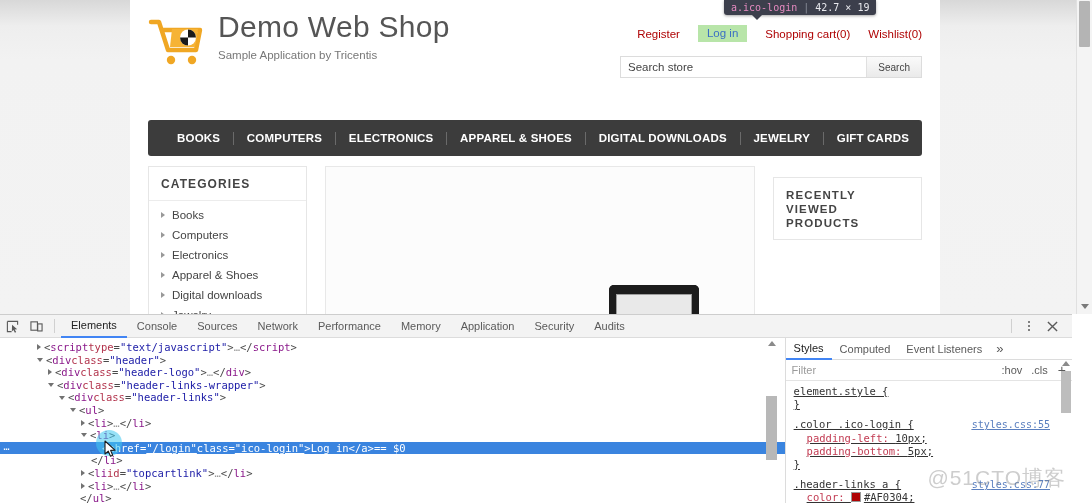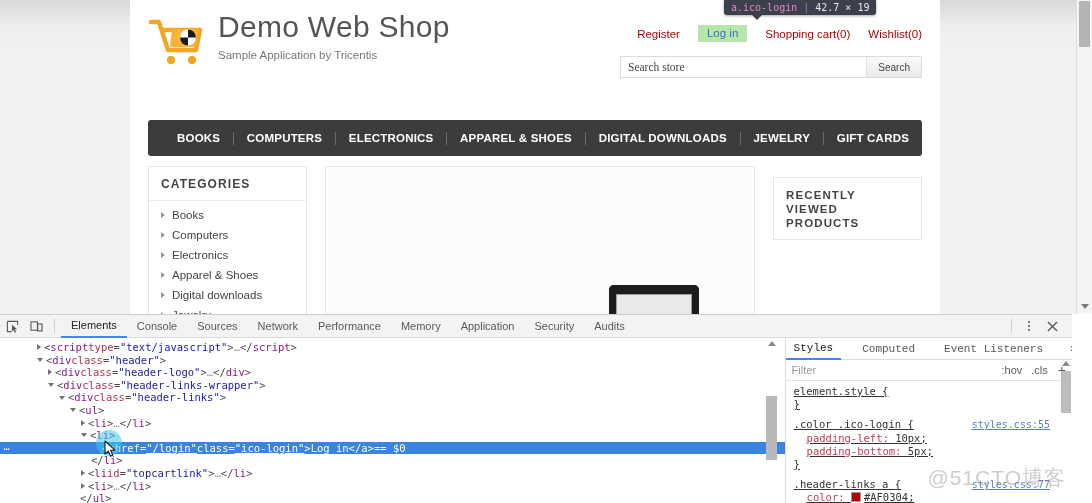--- a/index.html
+++ b/index.html
@@ -135,21 +135,21 @@
     width: 302px;
     box-sizing: border-box;
   }
   .search-input {
     flex: 1;
     border: none;
     outline: none;
     font-size: 11.5px;
     color: #444;
     padding: 0 7px;
-    font-family: Liberation Serif, serif;
+    font-family: Liberation Sans, sans-serif;
     background: transparent;
   }
   .search-btn {
     border: none;
     border-left: 1px solid #e0e0e0;
     background: linear-gradient(to bottom,#fafafa,#eaeaea);
     font-size: 10px;
     color: #444;
     padding: 0 11px;
     cursor: pointer;
@@ -477,23 +477,22 @@
     border-left: 1px solid #dcdcdc;
     background: #ffffff;
     position: relative;
     overflow: hidden;
   }
   .st-tabs {
     height: 21px;
     border-bottom: 1px solid #dcdcdc;
     display: flex;
     align-items: center;
-    font-family: Liberation Mono, monospace;
+    font-family: Liberation Sans, sans-serif;
     background: #ffffff;
-    gap: 13px;
   }
   .st-tab {
     font-size: 11px;
     color: #5a5a5a;
     padding: 0 8px;
     line-height: 20px;
     height: 20px;
     cursor: pointer;
     white-space: nowrap;
   }

